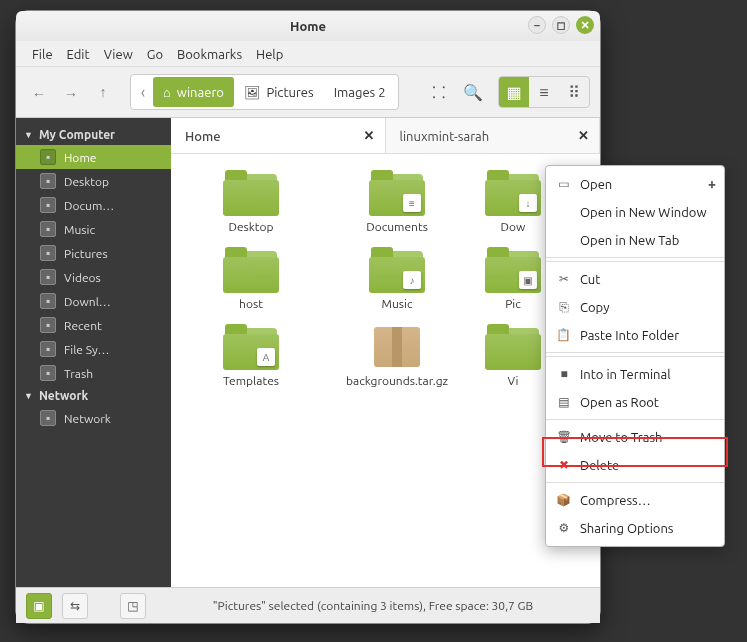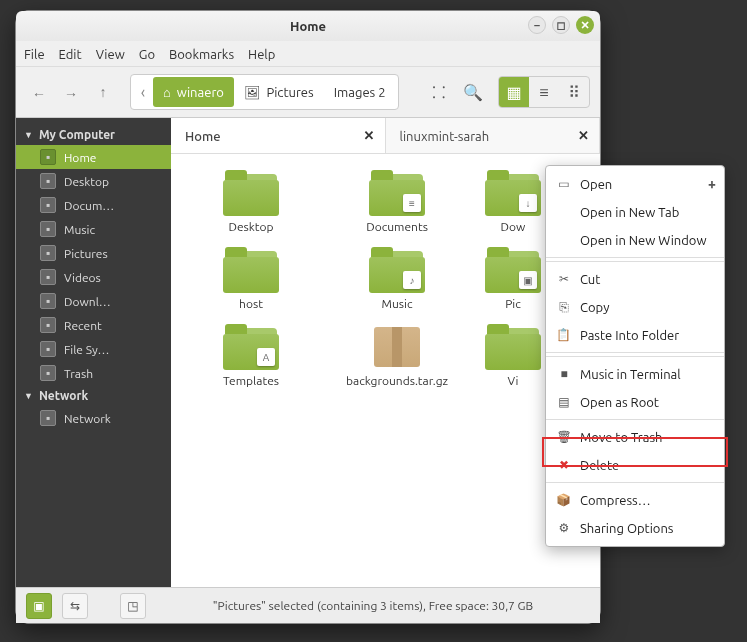--- a/index.html
+++ b/index.html
@@ -3,21 +3,21 @@
 <meta charset="utf-8">
 <style>
 * { box-sizing: border-box; margin: 0; padding: 0; font-family: "Ubuntu", "Segoe UI", sans-serif; }
 body { width: 747px; height: 642px; background: #333; overflow: hidden; position: relative; }
 .window { position: absolute; left: 15px; top: 10px; width: 586px; height: 614px; background: #f0f0f0; border: 1px solid #888; border-radius: 14px; box-shadow: 0 8px 24px rgba(0,0,0,0.5); display: flex; flex-direction: column; }
 .titlebar { height: 30px; background: linear-gradient(#f4f4f4,#e8e8e8); border-radius: 6px 6px 0 0; display: flex; align-items: center; justify-content: center; position: relative; font-size: 13px; font-weight: 600; color: #333; }
 .titlebar-controls { position: absolute; right: 6px; top: 5px; display: flex; gap: 6px; }
 .tb-btn { width: 18px; height: 18px; border-radius: 50%; display: flex; align-items: center; justify-content: center; font-size: 11px; cursor: pointer; }
 .tb-min, .tb-max { background: #e8e8e8; color: #555; border:1px solid #ccc;}
 .tb-close { background: #8cb33c; color: #fff; }
-.menubar { height: 26px; display: flex; align-items: center; padding: 0 8px; gap: 14px; font-size: 13px; color: #333; background:#f0f0f0; border-bottom:1px solid #ddd;}
+.menubar { height: 26px; display: flex; align-items: center; padding: 0 16px; gap: 14px; font-size: 13px; color: #333; background:#f0f0f0; border-bottom:1px solid #ddd;}
 .menubar span { cursor: pointer; }
 .toolbar { height: 50px; display: flex; align-items: center; padding: 0 10px; gap: 6px; background:#f0f0f0; }
 .nav-btn { width: 26px; height: 26px; display: flex; align-items: center; justify-content: center; color:#777; cursor: pointer; font-size:14px; }
 .path-bar { display: flex; align-items: center; margin-left: 8px; background:#fff; border:1px solid #ccc; border-radius:4px; height:36px; padding:2px;}
 .path-seg { height: 30px; display: flex; align-items: center; padding: 0 10px; gap:6px; font-size:13px; color:#333; cursor:pointer; border-radius:3px;}
 .path-seg.active { background: #8cb33c; color:#fff; }
 .path-chev { width:20px; display:flex; align-items:center; justify-content:center; color:#888; cursor:pointer;}
 .toolbar-right { margin-left:auto; display:flex; align-items:center; gap:4px;}
 .tool-ico { width:30px; height:30px; display:flex; align-items:center; justify-content:center; color:#555; cursor:pointer; border-radius:3px;}
 .view-group { display:flex; border:1px solid #ccc; border-radius:4px; overflow:hidden; margin-left:6px;}
@@ -272,45 +272,45 @@
 </div>
 
 <div class="context-menu" id="context-menu">
     <div class="ctx-item">
       <span class="ctx-icon">▭</span>
       <span>Open</span>
       <span class="ctx-plus">+</span>
     </div>
     <div class="ctx-item">
       <span class="ctx-icon"></span>
+      <span>Open in New Window</span>
+    </div>
+    <div class="ctx-item">
+      <span class="ctx-icon"></span>
       <span>Open in New Tab</span>
-    </div>
-    <div class="ctx-item">
-      <span class="ctx-icon"></span>
-      <span>Open in New Window</span>
     </div>
     <div class="ctx-sep"></div>
     <div class="ctx-sep"></div>
     <div class="ctx-item">
       <span class="ctx-icon">✂</span>
       <span>Cut</span>
     </div>
     <div class="ctx-item">
       <span class="ctx-icon">⎘</span>
       <span>Copy</span>
     </div>
     <div class="ctx-item">
       <span class="ctx-icon">📋</span>
       <span>Paste Into Folder</span>
     </div>
     <div class="ctx-sep"></div>
     <div class="ctx-sep"></div>
     <div class="ctx-item">
       <span class="ctx-icon">■</span>
-      <span>Music in Terminal</span>
+      <span>Into in Terminal</span>
     </div>
     <div class="ctx-item">
       <span class="ctx-icon">▤</span>
       <span>Open as Root</span>
     </div>
     <div class="ctx-sep"></div>
     <div class="ctx-item">
       <span class="ctx-icon">🗑</span>
       <span>Move to Trash</span>
     </div>

